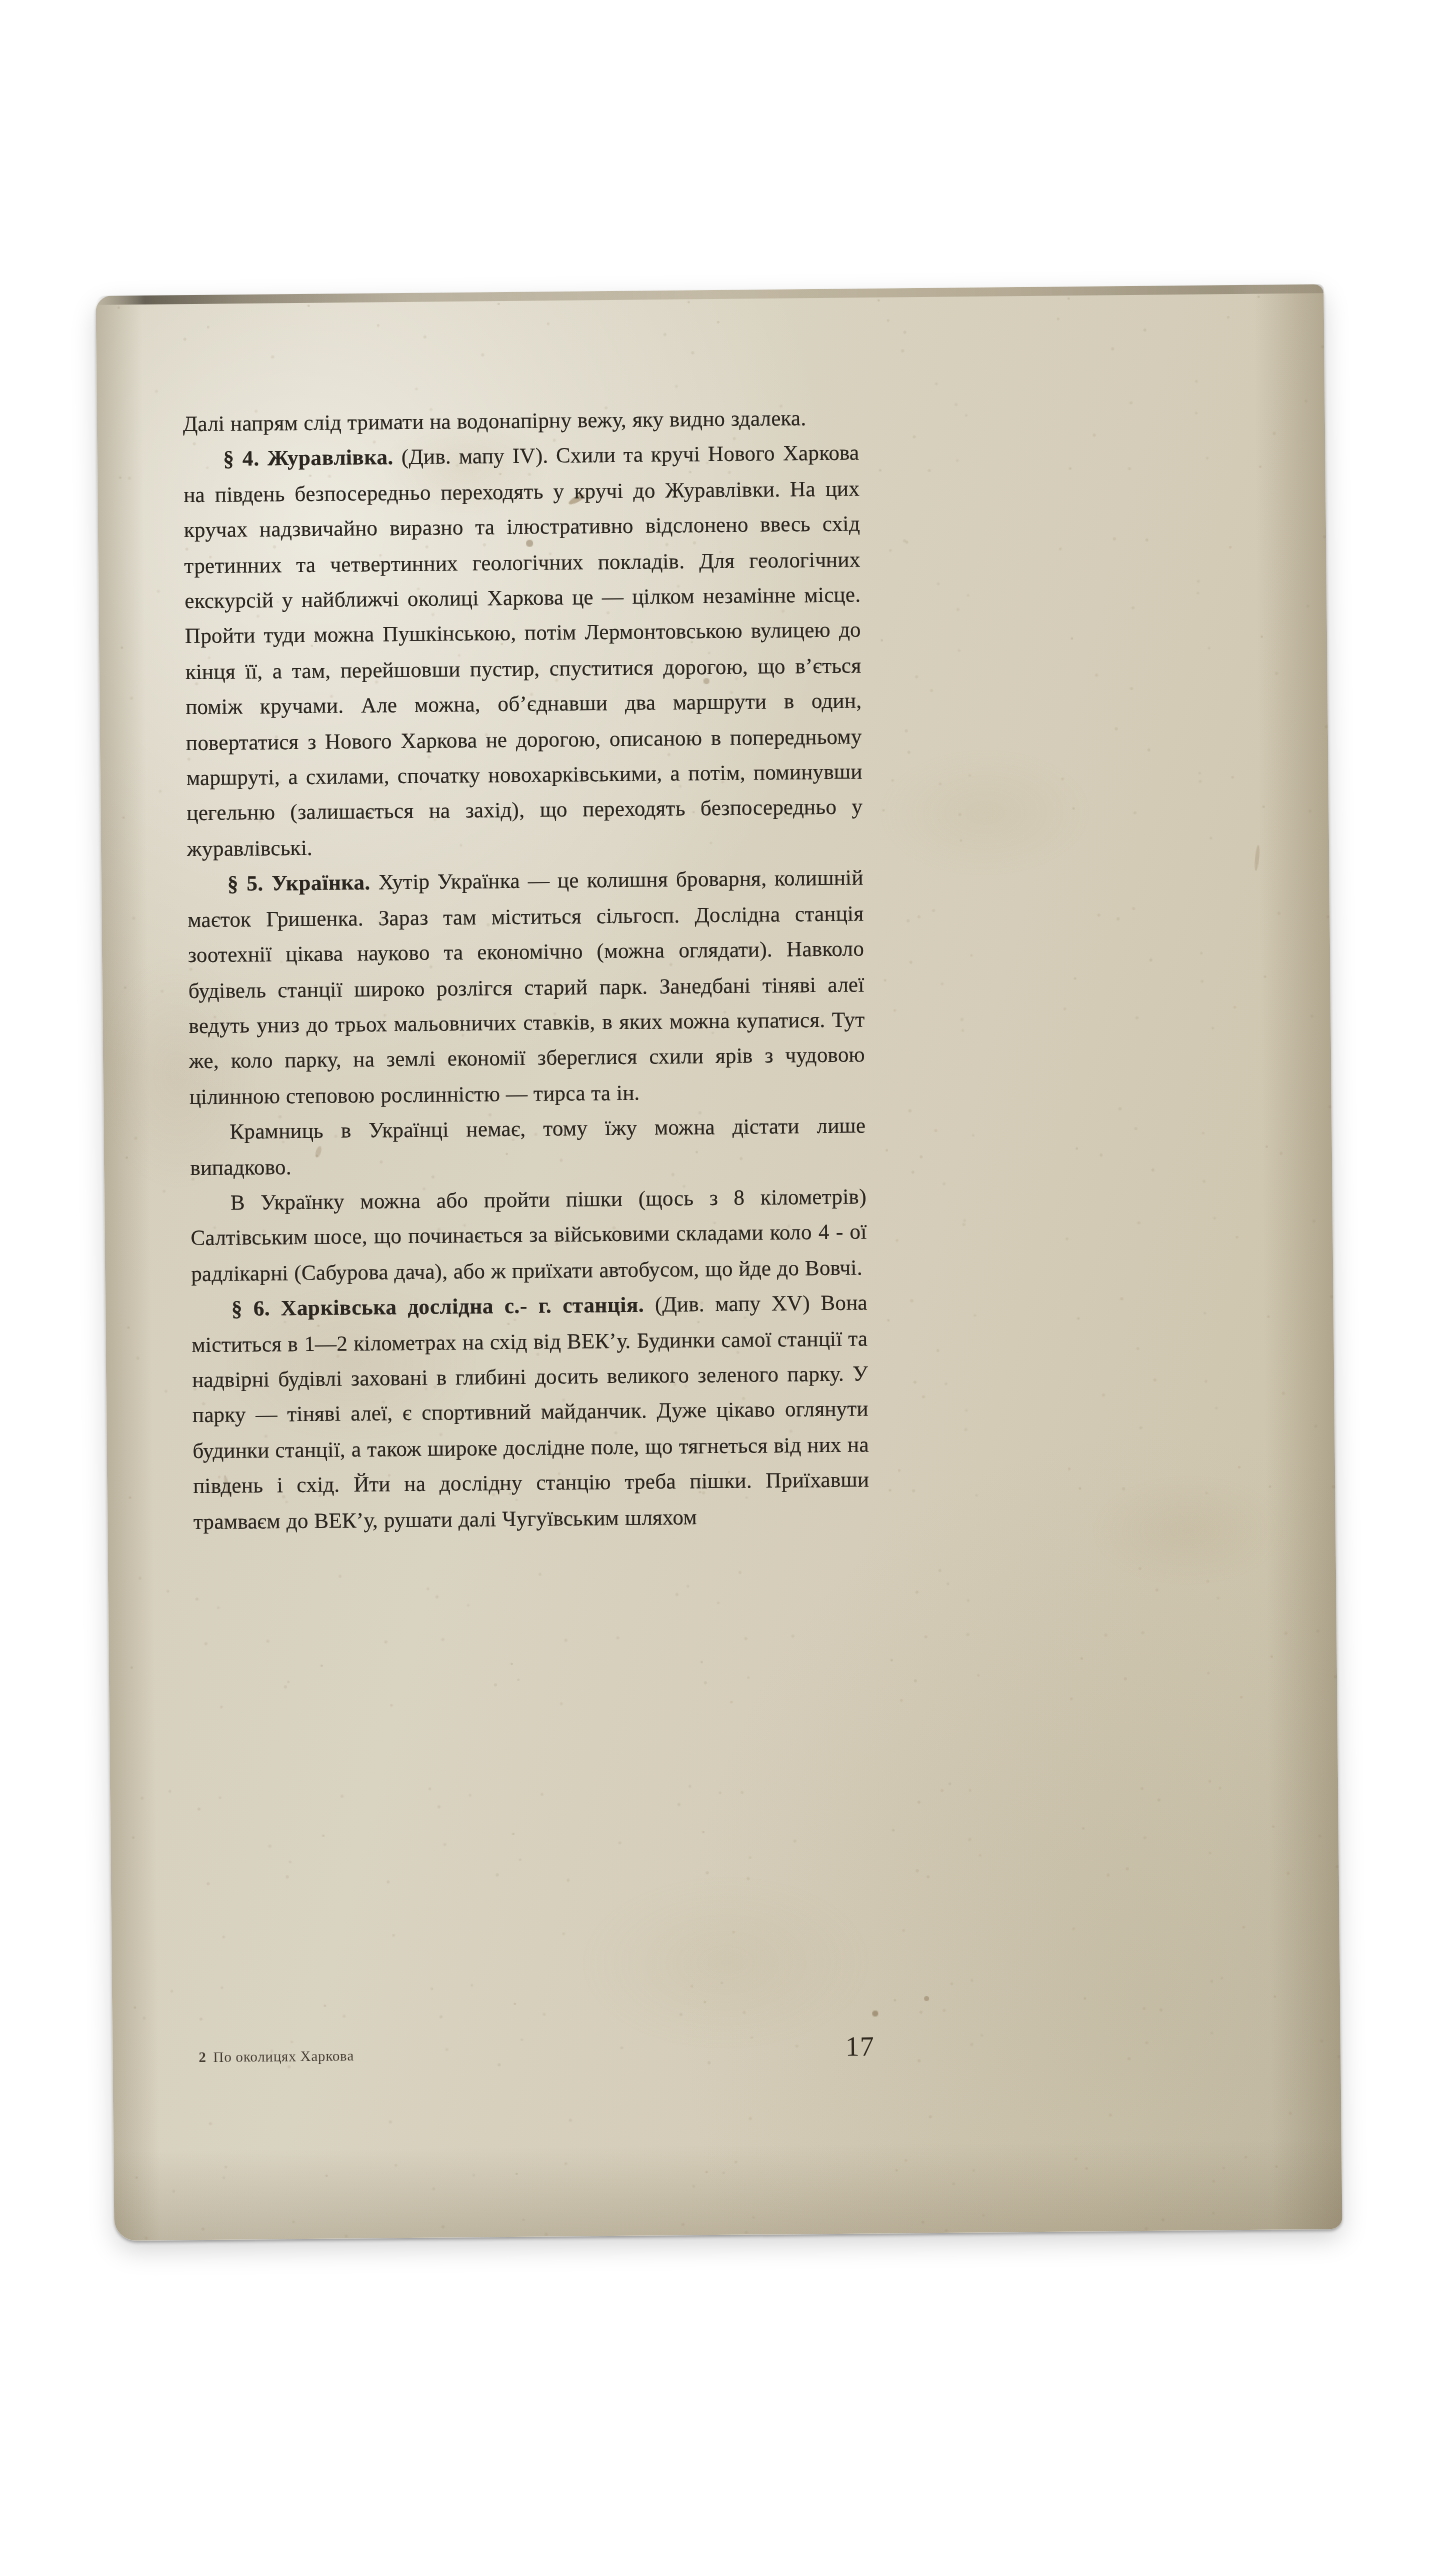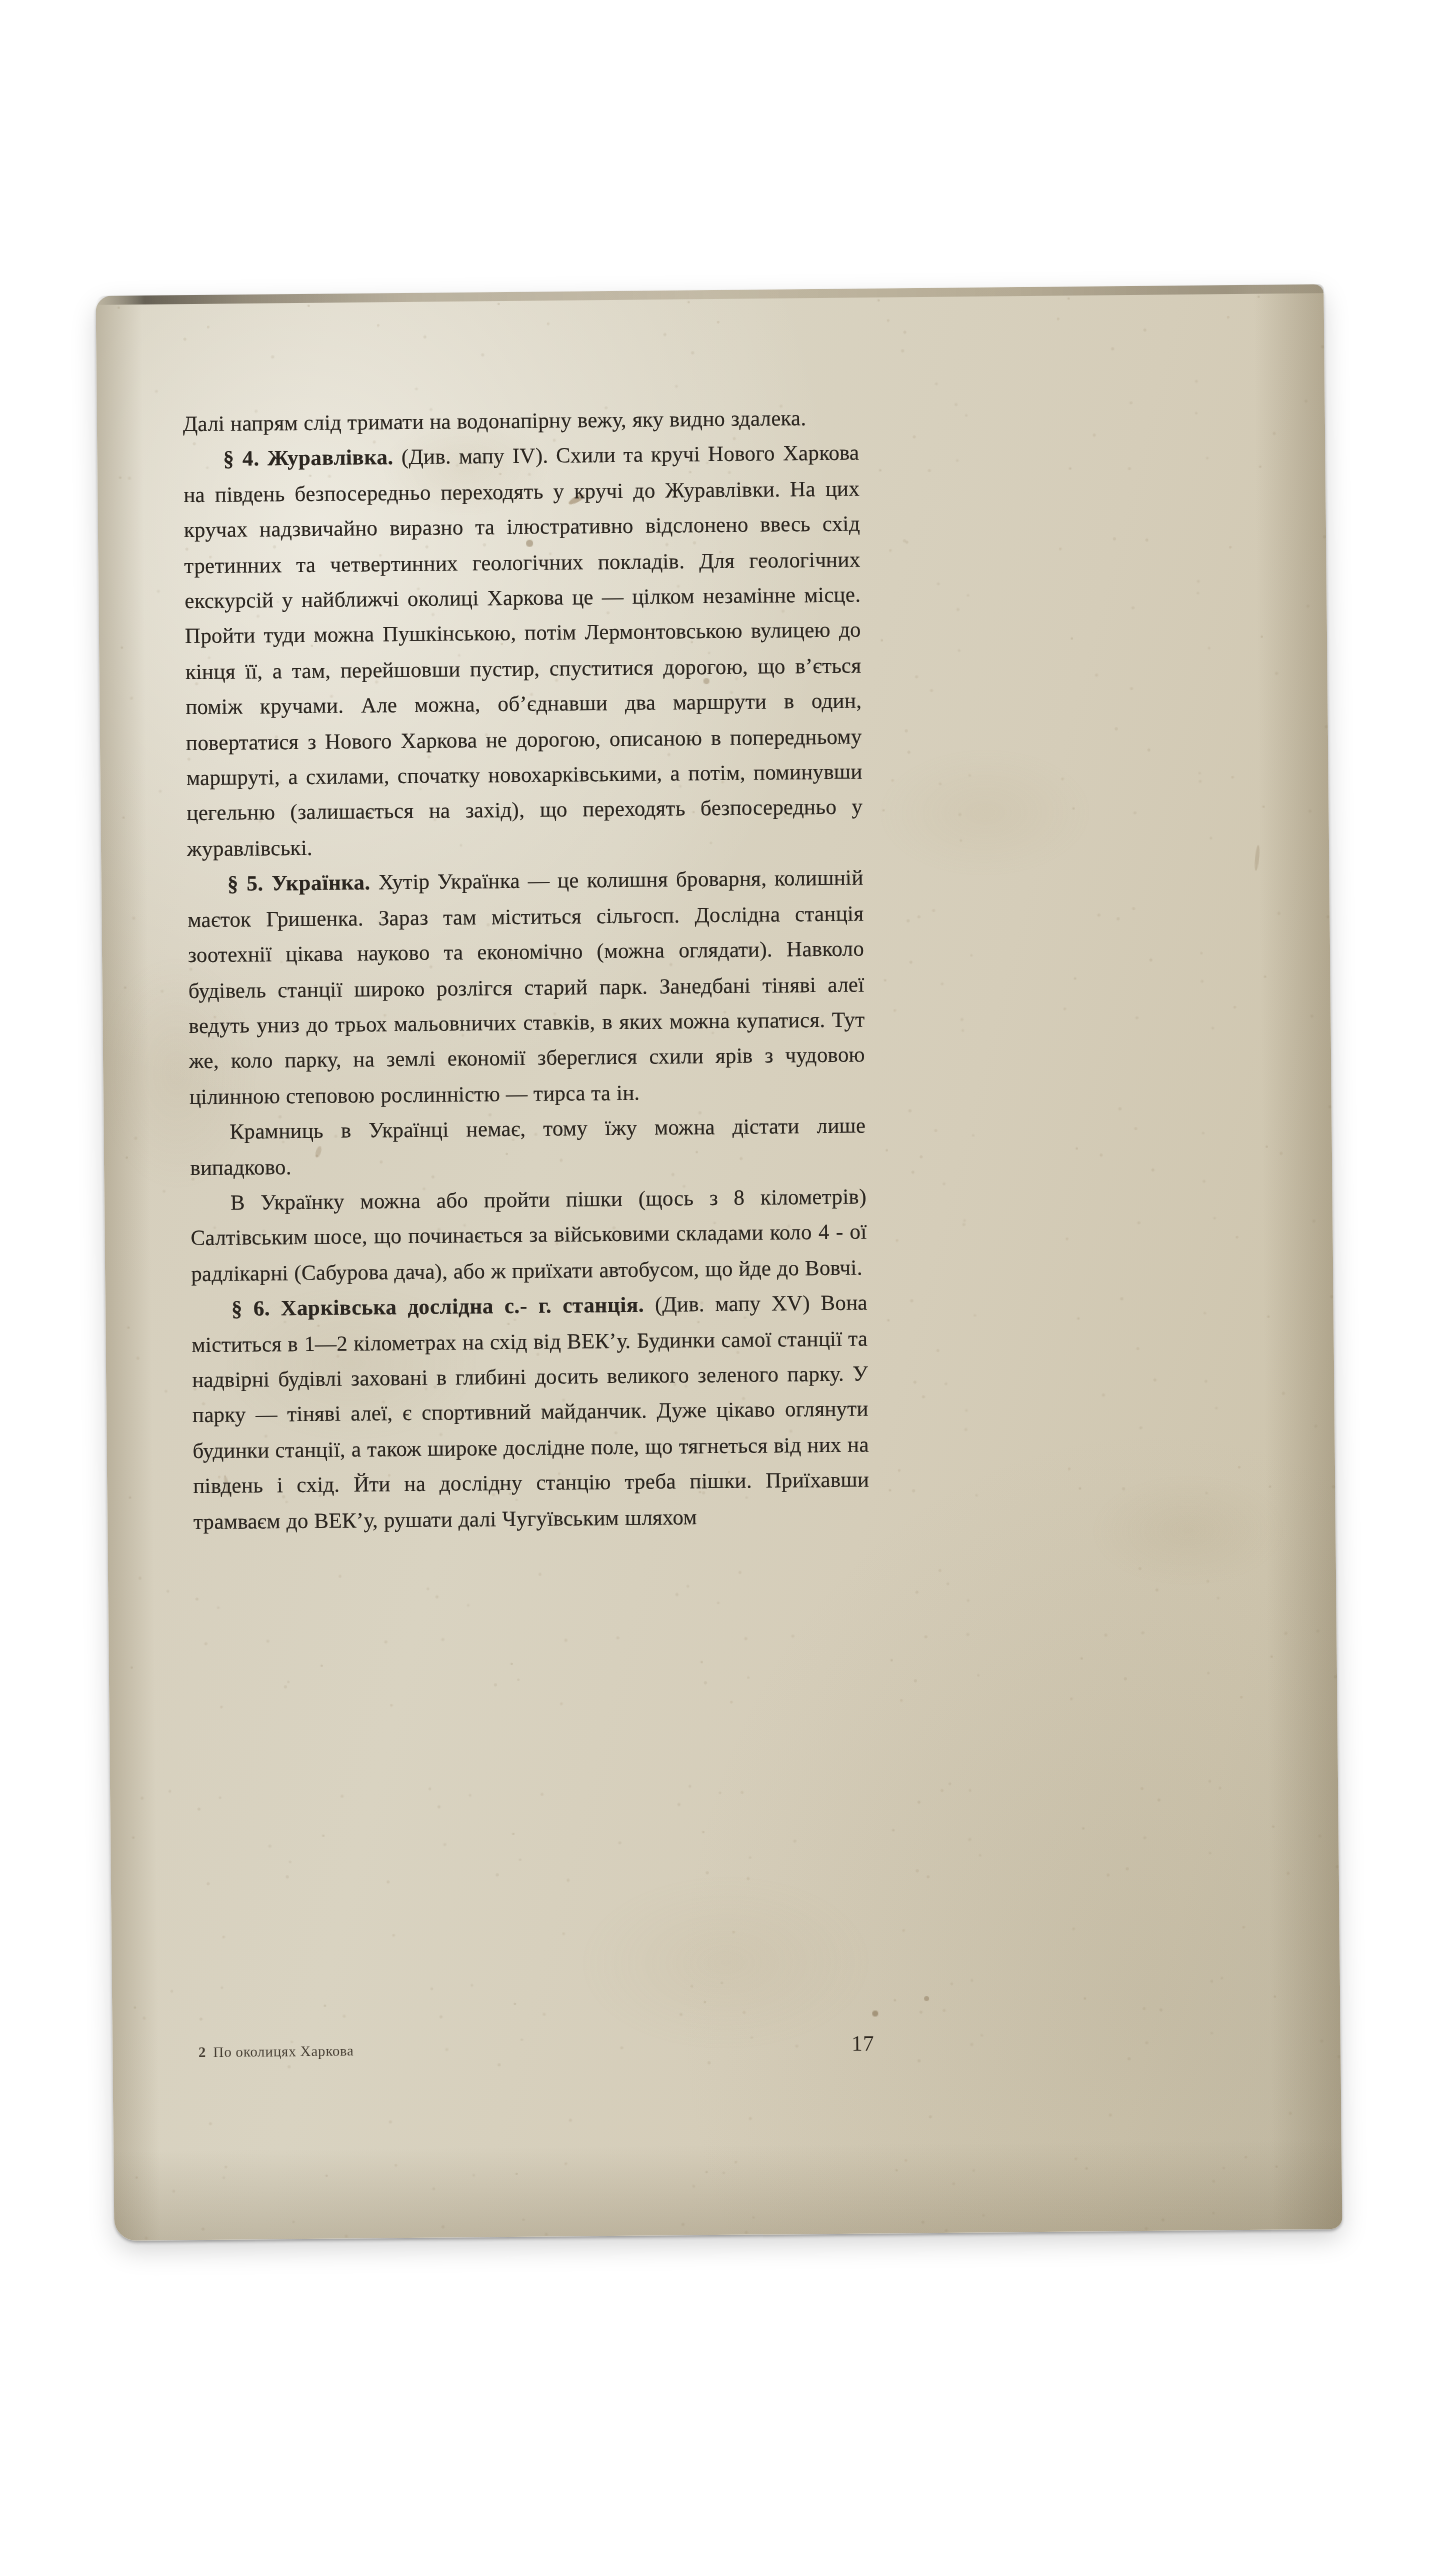--- a/index.html
+++ b/index.html
@@ -153,21 +153,21 @@
     justify-content: space-between;
   }
   .signature {
     font-size: 14.5px;
     letter-spacing: 0.4px;
     color: #3a3228;
     opacity: 0.92;
   }
   .signature .sig-num { font-weight: bold; margin-right: 7px; }
   .folio {
-    font-size: 22px;
+    font-size: 28px;
     color: #2f2920;
     letter-spacing: 0.5px;
   }
 
   
   .blemish { position: absolute; pointer-events: none; border-radius: 50%; }
   .b1 { left: 470px;  top: 205px; width: 18px; height: 6px;  background: rgba(124,96,58,0.42); transform: rotate(-28deg); filter: blur(0.5px); }
   .b2 { left: 428px;  top: 248px; width: 7px;  height: 7px;  background: rgba(116,90,54,0.40); filter: blur(0.4px); }
   .b3 { left: 604px;  top: 388px; width: 6px;  height: 6px;  background: rgba(116,90,54,0.30); filter: blur(0.5px); }
   .b4 { left: 212px;  top: 852px; width: 5px;  height: 12px; background: rgba(118,92,56,0.22); transform: rotate(18deg); filter: blur(0.6px); }

